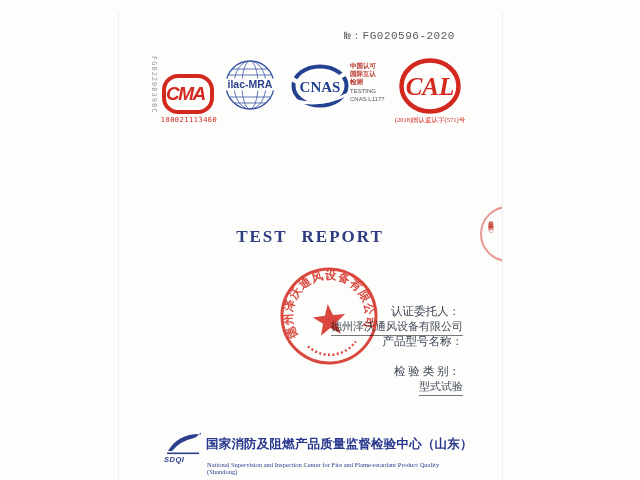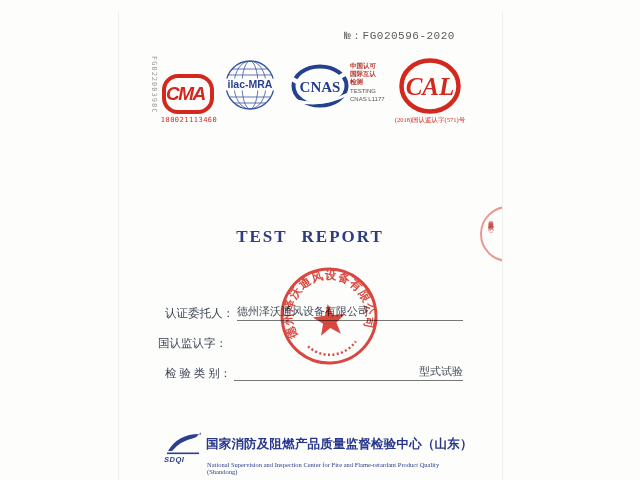--- a/index.html
+++ b/index.html
@@ -37,21 +37,21 @@
   .cal-cap { position:absolute; left:388px; top:104px; width:84px; text-align:center;
              color:#d2281e; font-size:6.5px; }
 
   
   .title-wrap { position:absolute; left:118px; width:384px; top:176px; text-align:center; }
   .title-zh { font-size:33px; font-weight:bold; color:#2e3c80; letter-spacing:9px; margin-right:-9px; }
   .title-en { position:absolute; left:118px; width:384px; top:215px; text-align:center;
               font-size:17px; font-weight:bold; color:#2e3c80; letter-spacing:2px; word-spacing:8px; }
 
   
-  .row { position:absolute; display:flex; align-items:flex-end; height:17px; z-index:1; }
+  .row { position:absolute; display:flex; align-items:flex-end; height:17px; z-index:1;flex-direction:column; }
   .row1 { left:165px; top:292px; width:298px; }
   .row2 { left:158px; top:322px; width:308px; }
   .row3 { left:165px; top:352px; width:298px;text-align:right; }
   .flabel { font-size:11.5px; color:#3b4252; white-space:nowrap; margin-right:3px; font-weight:500; }
   .fvalue { flex:1; border-bottom:1px solid #777; font-size:11px; color:#424957;
             white-space:nowrap; padding-bottom:1px; }
   .mono { font-family:"Liberation Mono","DejaVu Sans Mono",monospace; font-size:10.5px; }
 
   
   .stamp { position:absolute; left:277px; top:252px; z-index:5; opacity:.85;
@@ -139,21 +139,21 @@
       <span>质量监督</span>
       <span>检验中心</span>
     </div>
   </div>
 
   <div class="row row1">
     <span class="flabel">认证委托人：</span>
     <span class="fvalue">德州泽沃通风设备有限公司</span>
   </div>
   <div class="row row2">
-    <span class="flabel">国认监认字：</span>
+    <span class="flabel">产品型号名称：</span>
   </div>
   <div class="row row3">
     <span class="flabel">检 验 类 别：</span>
     <span class="fvalue">型式试验</span>
   </div>
 
   <svg class="stamp" width="104" height="104" viewBox="0 0 104 104">
     <circle cx="52" cy="52" r="47" fill="none" stroke="#d5281e" stroke-width="3"></circle>
     <path id="sealArc" d="M 20 70.5 A 37 37 0 1 1 84 70.5" fill="none"></path>
     <text font-size="11.5" fill="#d5281e" letter-spacing="1" font-weight="bold">

